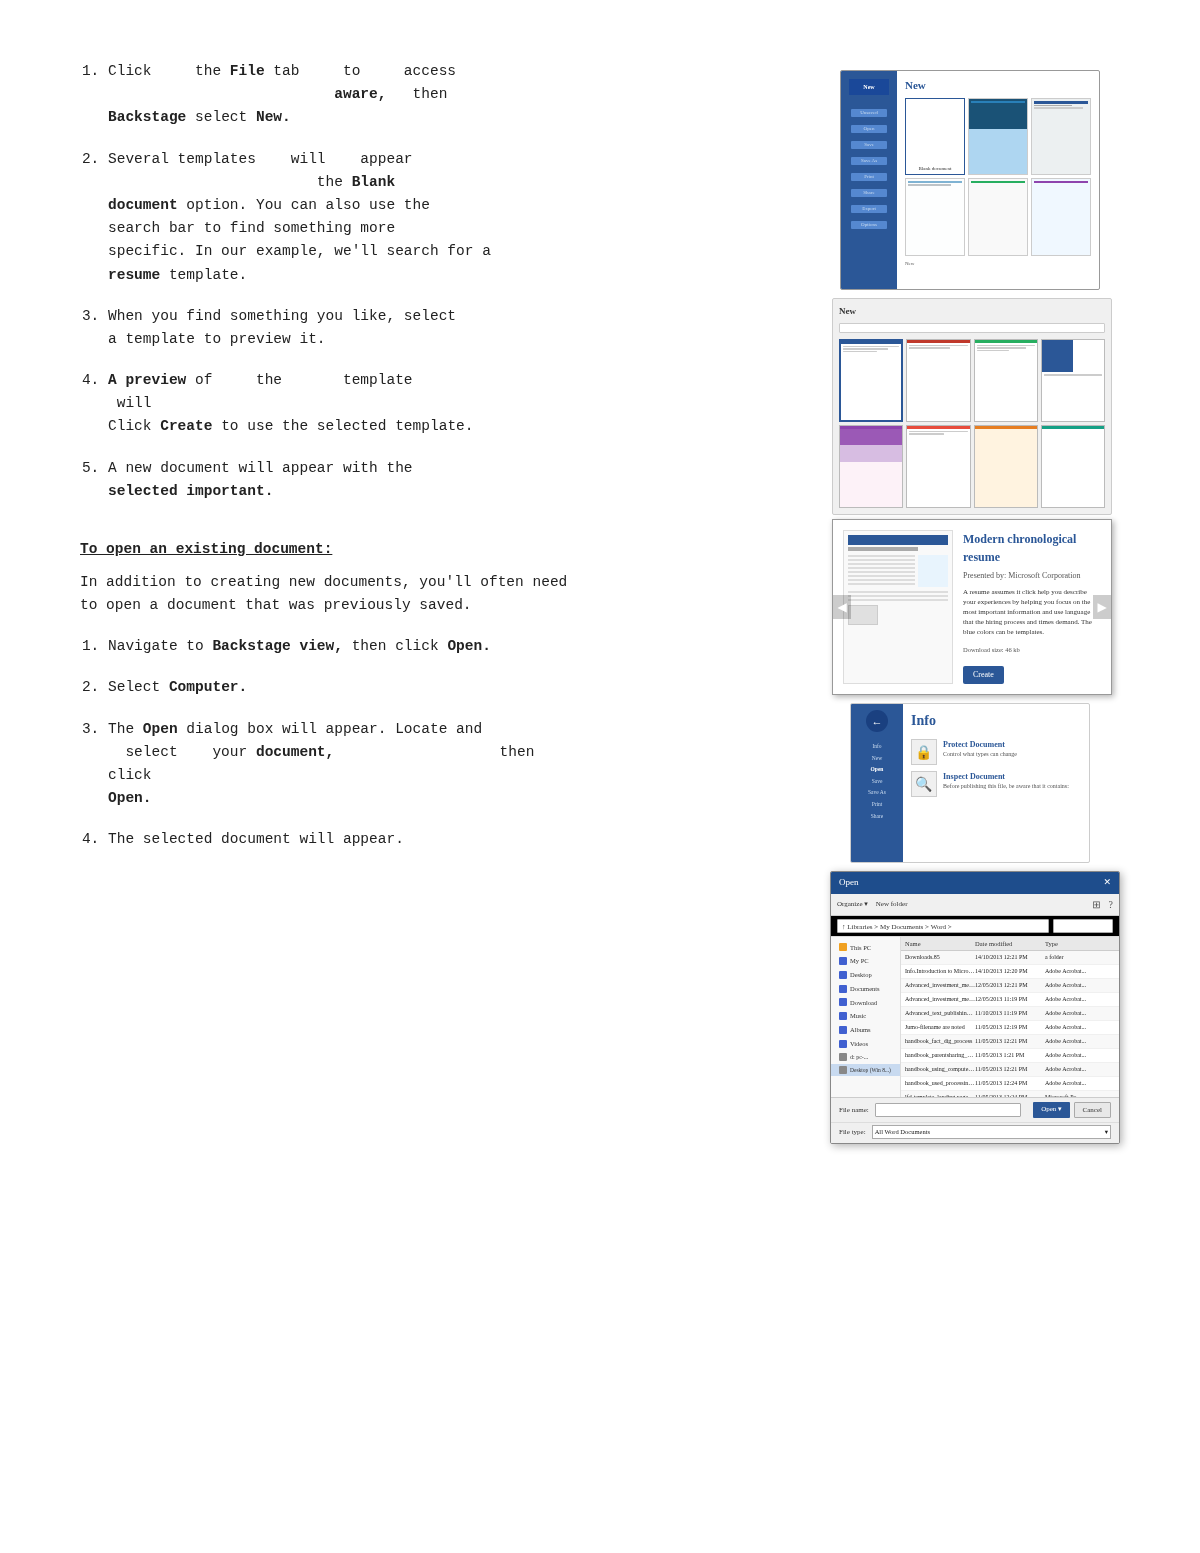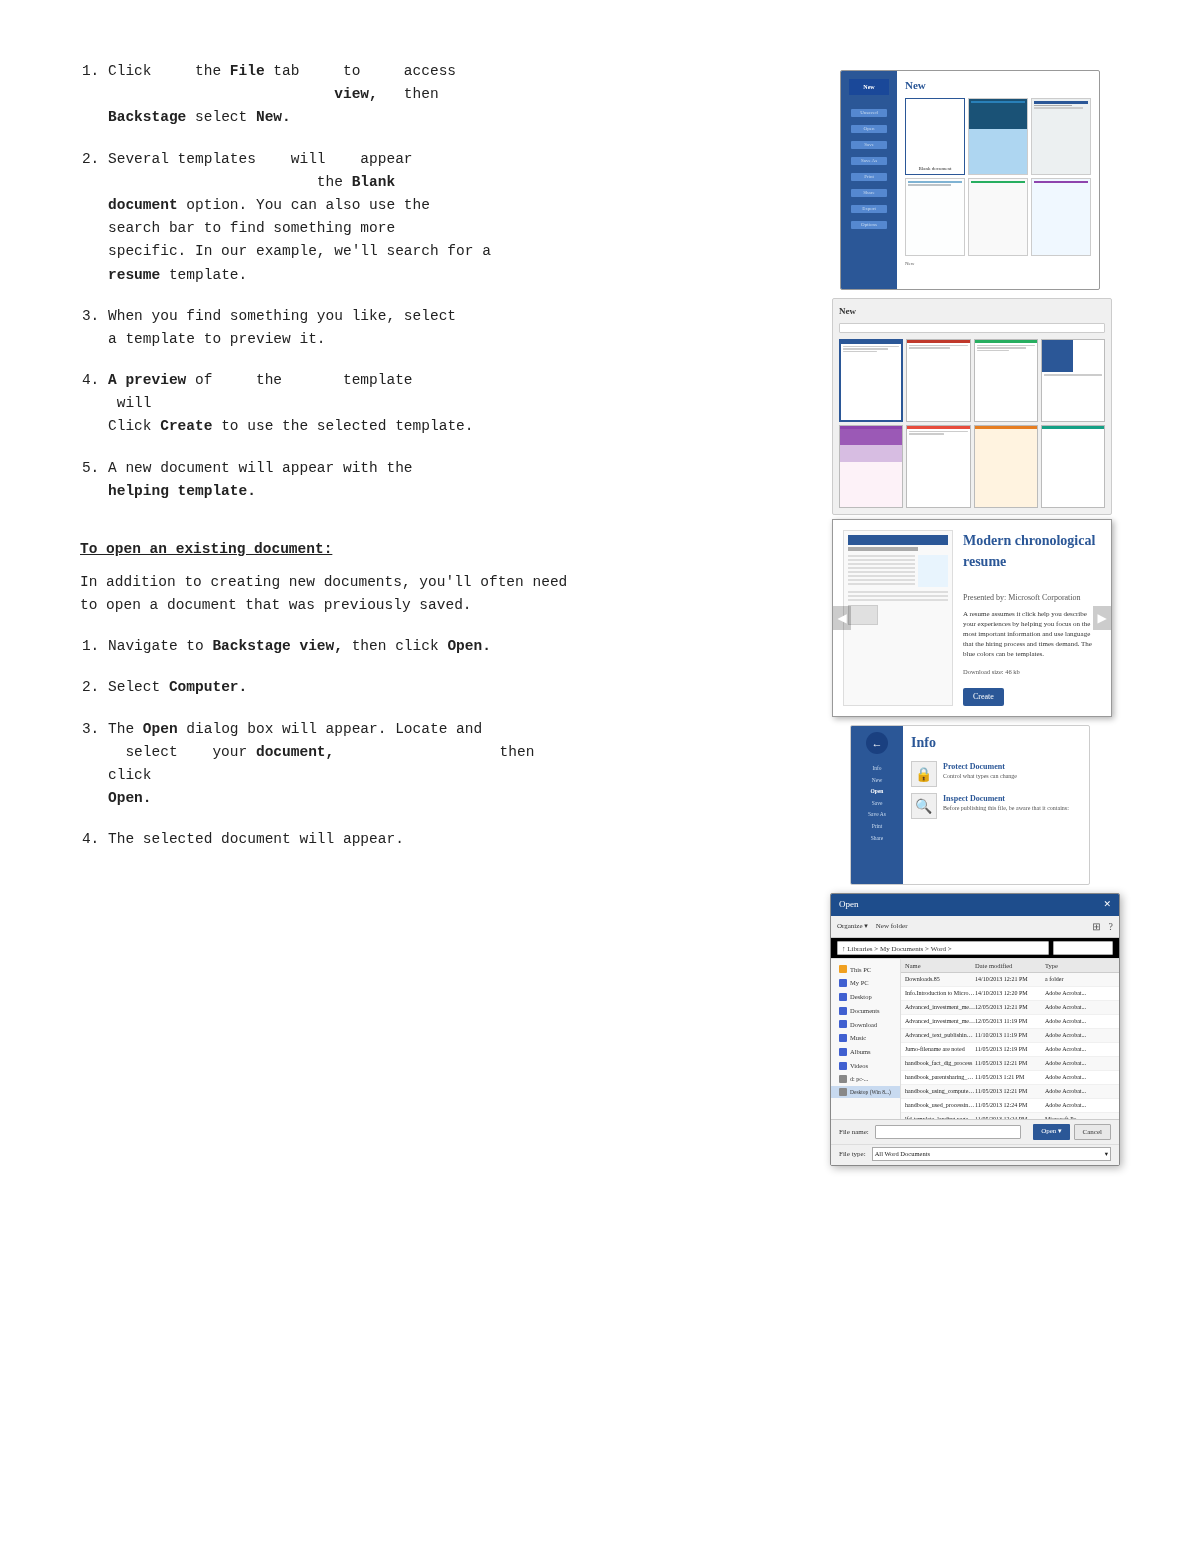--- a/index.html
+++ b/index.html
@@ -186,24 +186,24 @@
     }
     .resume-section {
       height: 2px;
       background: #ddd;
       margin-bottom: 2px;
     }
     .modal-info {
       flex: 1;
     }
     .modal-info-title {
-      font-size: 14px;
+      font-size: 12px;
       font-weight: bold;
       color: #2b5797;
-      margin-bottom: 20px;
+      margin-bottom: 4px;
     }
     .modal-info-sub {
       font-size: 8px;
       color: #555;
       margin-bottom: 6px;
     }
     .modal-info-desc {
       font-size: 7px;
       color: #333;
       line-height: 1.4;
@@ -463,42 +463,42 @@
       gap: 8px;
     }
   </style>
 </head>
 <body>
 
 <div class="full-layout">
   <div class="col-text">
     <ol>
       <li>
-        Click &nbsp;&nbsp;&nbsp; the <b>File</b> tab &nbsp;&nbsp;&nbsp; to &nbsp;&nbsp;&nbsp; access &nbsp;&nbsp;&nbsp;&nbsp;&nbsp;&nbsp;&nbsp;&nbsp;&nbsp;&nbsp;&nbsp;&nbsp;&nbsp;&nbsp;&nbsp;&nbsp;&nbsp;&nbsp;&nbsp;&nbsp;&nbsp;&nbsp;&nbsp;&nbsp;&nbsp; <b>view,</b> &nbsp; then<br>
+        Click &nbsp;&nbsp;&nbsp; the <b>File</b> tab &nbsp;&nbsp;&nbsp; to &nbsp;&nbsp;&nbsp; access &nbsp;&nbsp;&nbsp;&nbsp;&nbsp;&nbsp;&nbsp;&nbsp;&nbsp;&nbsp;&nbsp;&nbsp;&nbsp;&nbsp;&nbsp;&nbsp;&nbsp;&nbsp;&nbsp;&nbsp;&nbsp;&nbsp;&nbsp;&nbsp;&nbsp; <b>aware,</b> &nbsp; then<br>
         <b>Backstage</b> select <b>New.</b>
       </li>
       <li>
         Several templates &nbsp;&nbsp; will &nbsp;&nbsp; appear &nbsp;&nbsp;&nbsp;&nbsp;&nbsp;&nbsp;&nbsp;&nbsp;&nbsp;&nbsp;&nbsp;&nbsp;&nbsp;&nbsp;&nbsp;&nbsp;&nbsp;&nbsp;&nbsp;&nbsp;&nbsp;&nbsp;&nbsp; the <b>Blank<br>
         document</b> option. You can also use the<br>
         search bar to find something more<br>
         specific. In our example, we'll search for a<br>
         <b>resume</b> template.
       </li>
       <li>
         When you find something you like, select<br>
         a template to preview it.
       </li>
       <li>
         <b>A preview</b> of &nbsp;&nbsp;&nbsp; the &nbsp;&nbsp;&nbsp;&nbsp;&nbsp; template<br>
         &nbsp;will<br>
         Click <b>Create</b> to use the selected template.
       </li>
       <li>
         A new document will appear with the<br>
-        <b>helping template.</b>
+        <b>selected important.</b>
       </li>
     </ol>
 
     <div style="margin-top:32px;">
       <p class="section-header">To open an existing document:</p>
       <p class="intro-text">In addition to creating new documents, you'll often need to open a document that was previously saved.</p>
       <ol>
         <li>
           Navigate to <b>Backstage view,</b> then click <b>Open.</b>
         </li>

